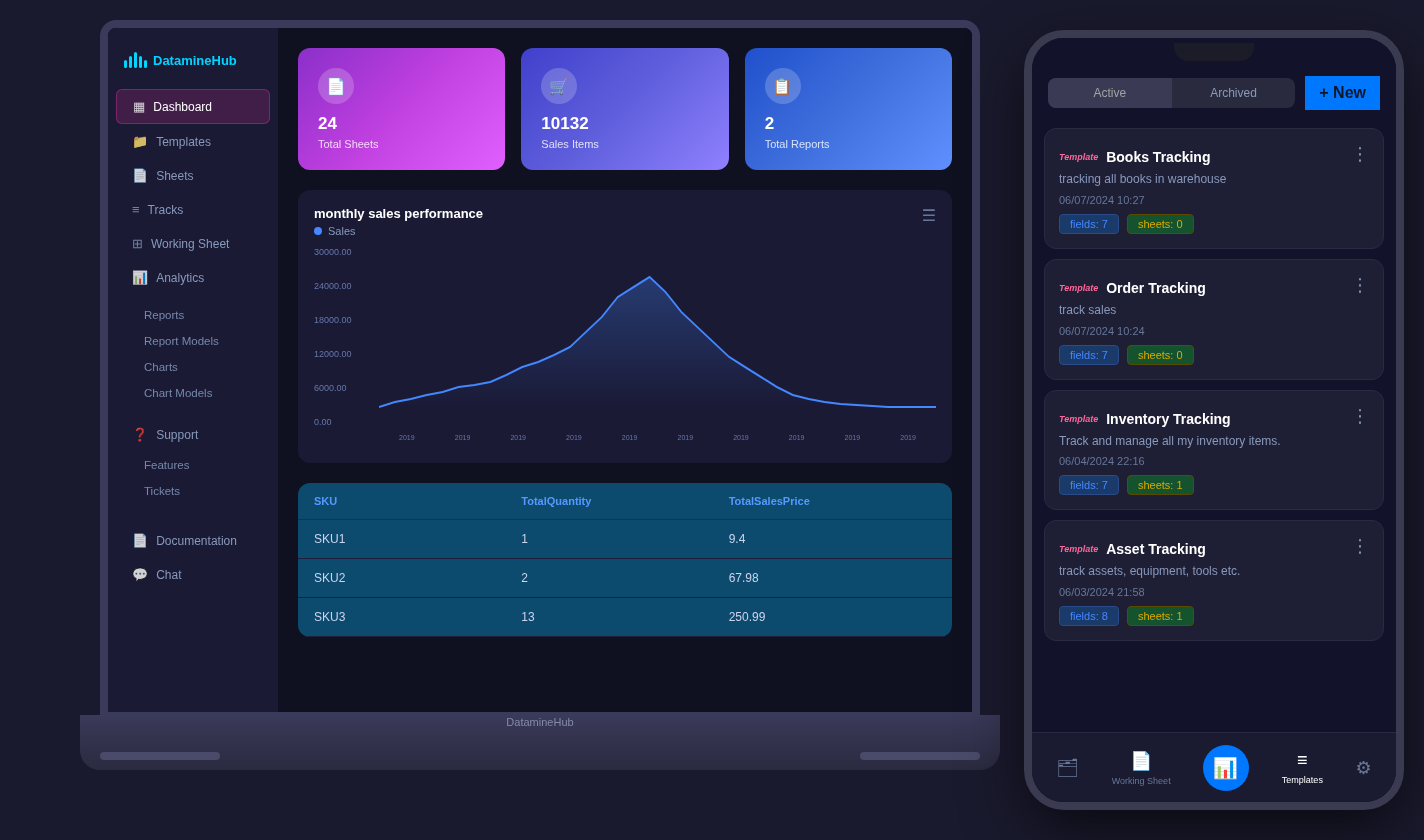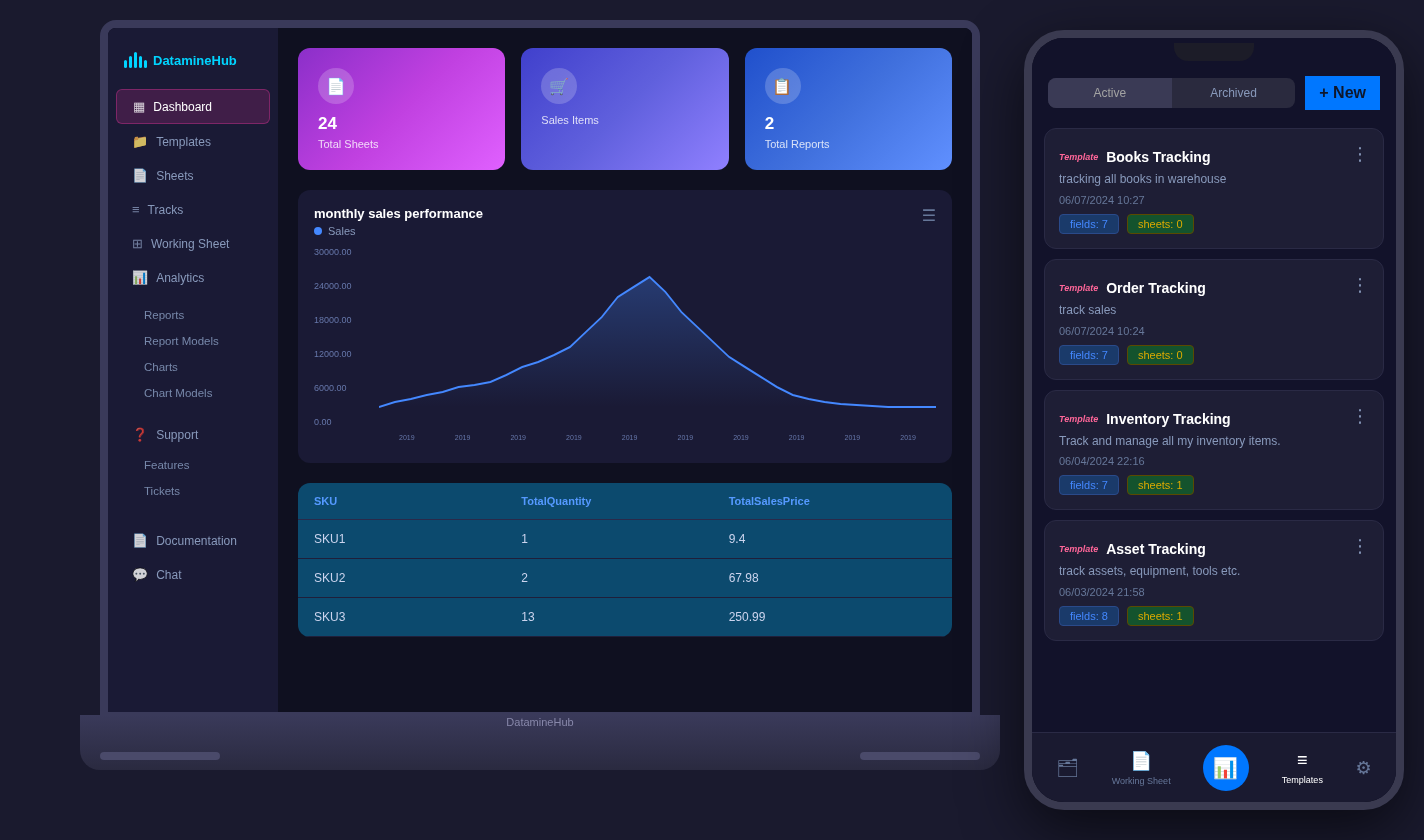--- a/index.html
+++ b/index.html
@@ -635,20 +635,21 @@
       <div class="main-content">
 
         <div class="stats-row">
           <div class="stat-card stat-card-purple">
             <div class="stat-card-icon">📄</div>
             <div class="stat-number">24</div>
             <div class="stat-label">Total Sheets</div>
           </div>
           <div class="stat-card stat-card-blue-purple">
             <div class="stat-card-icon">🛒</div>
+            <div class="stat-number">10132</div>
             <div class="stat-label">Sales Items</div>
           </div>
           <div class="stat-card stat-card-blue">
             <div class="stat-card-icon">📋</div>
             <div class="stat-number">2</div>
             <div class="stat-label">Total Reports</div>
           </div>
         </div>
 
         <div class="chart-section">

